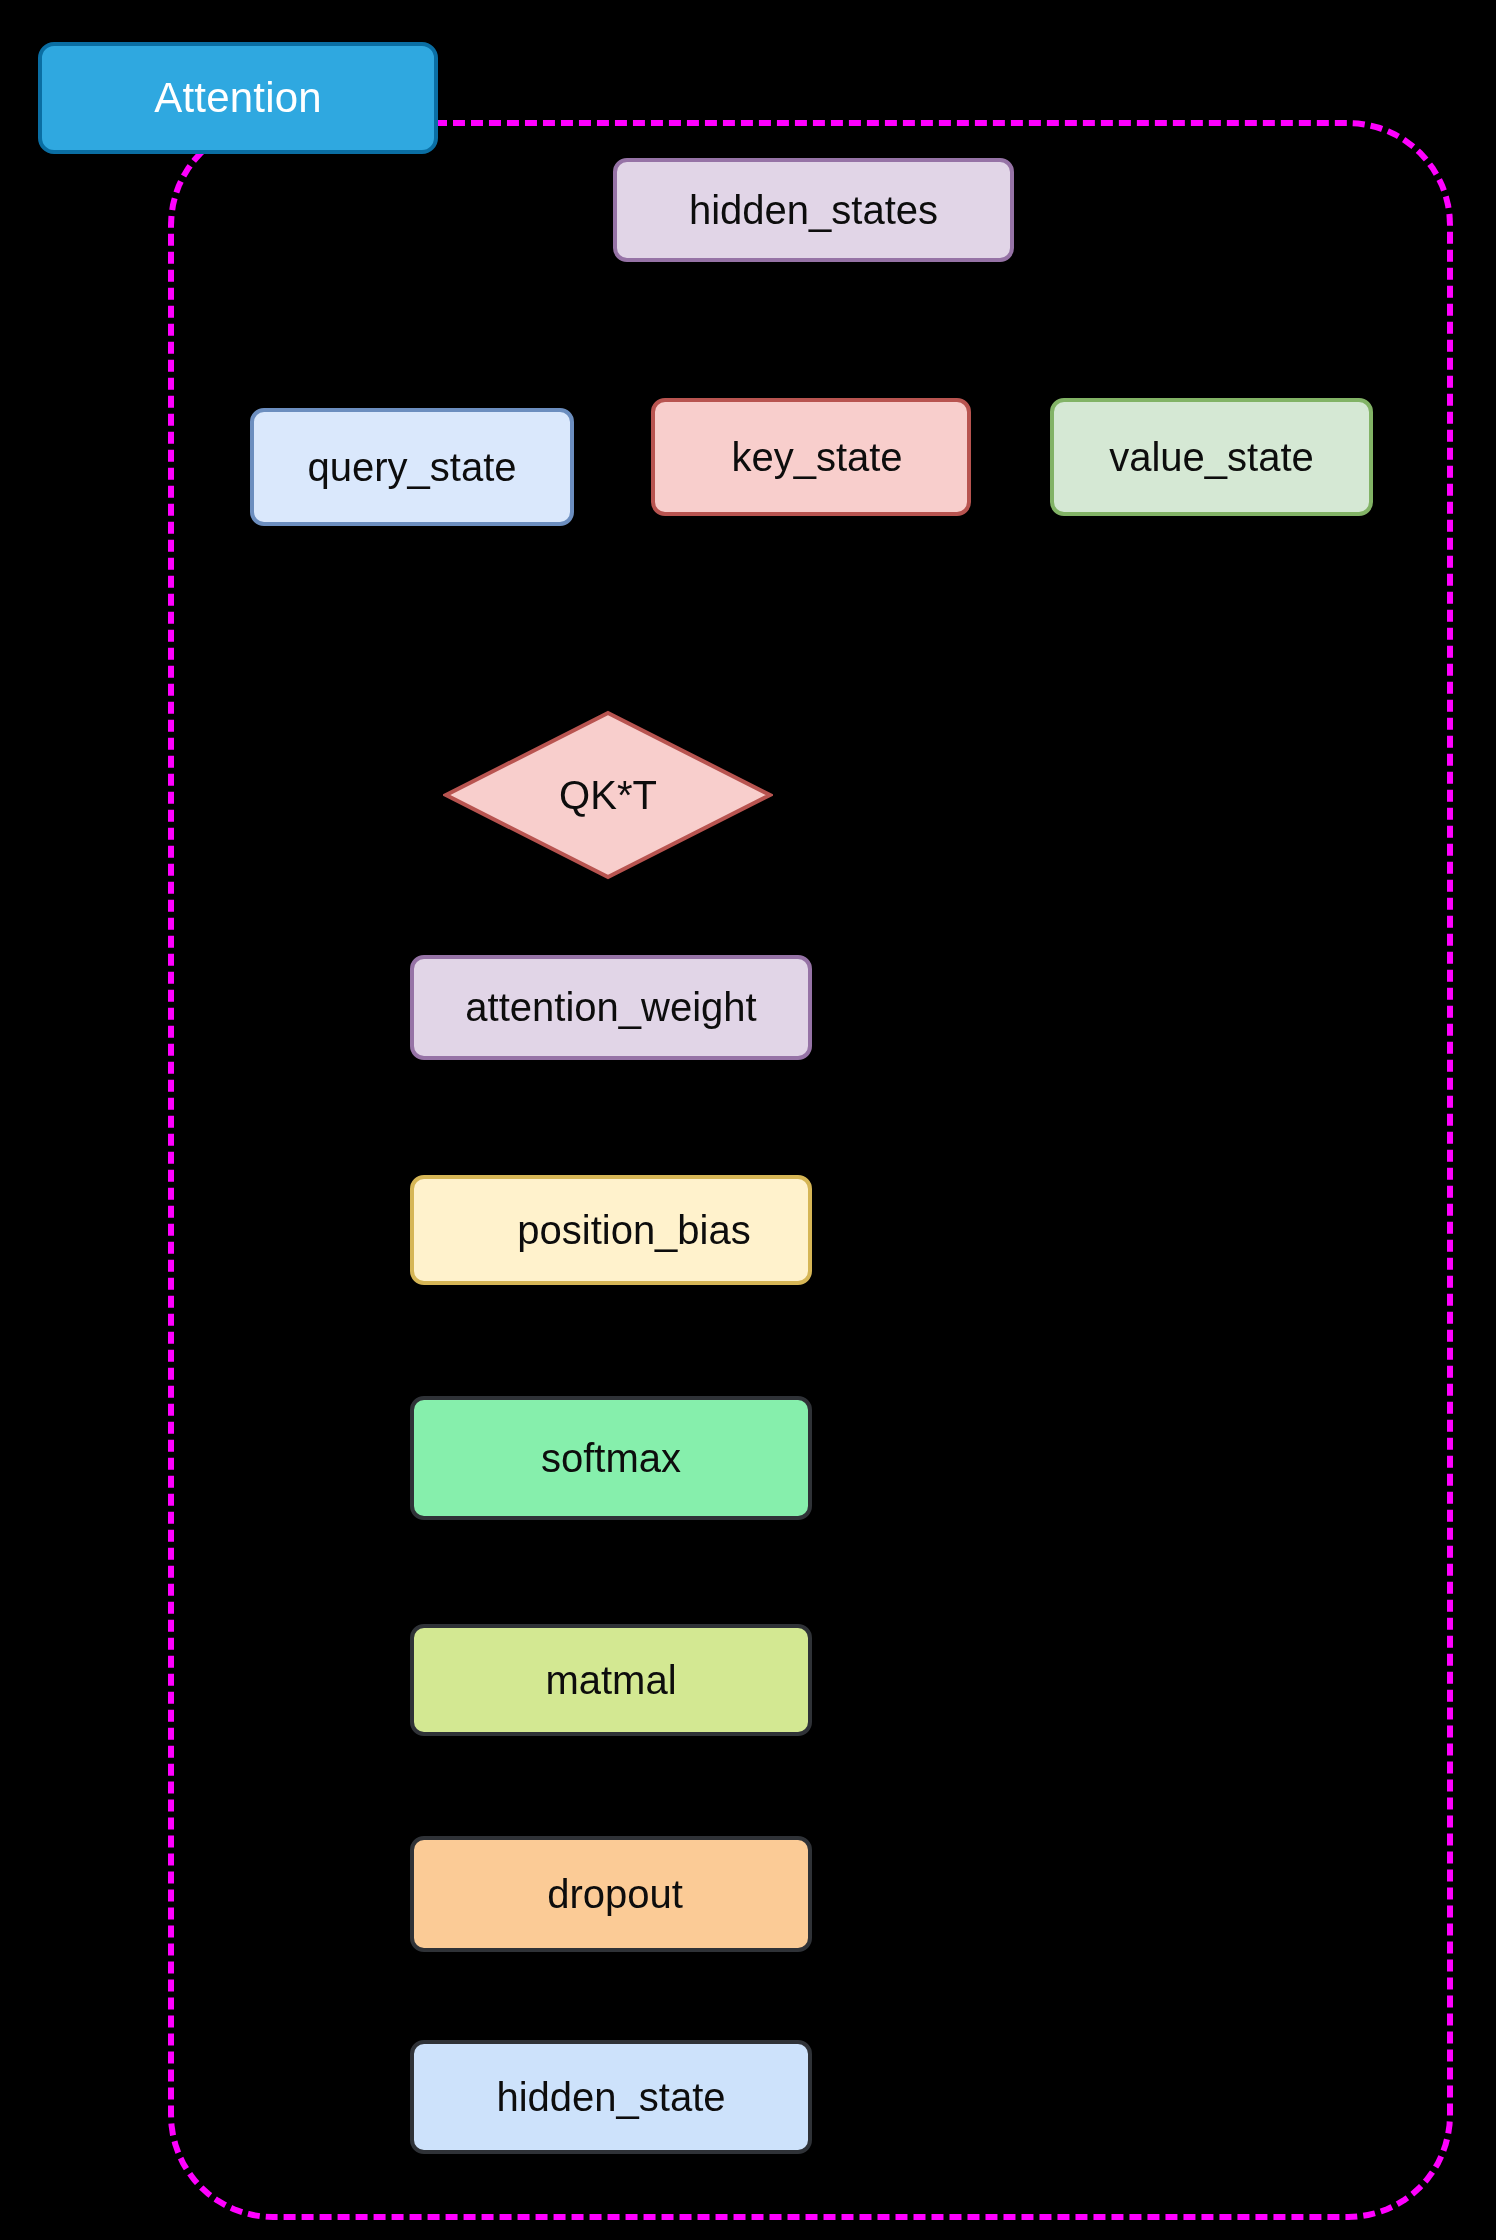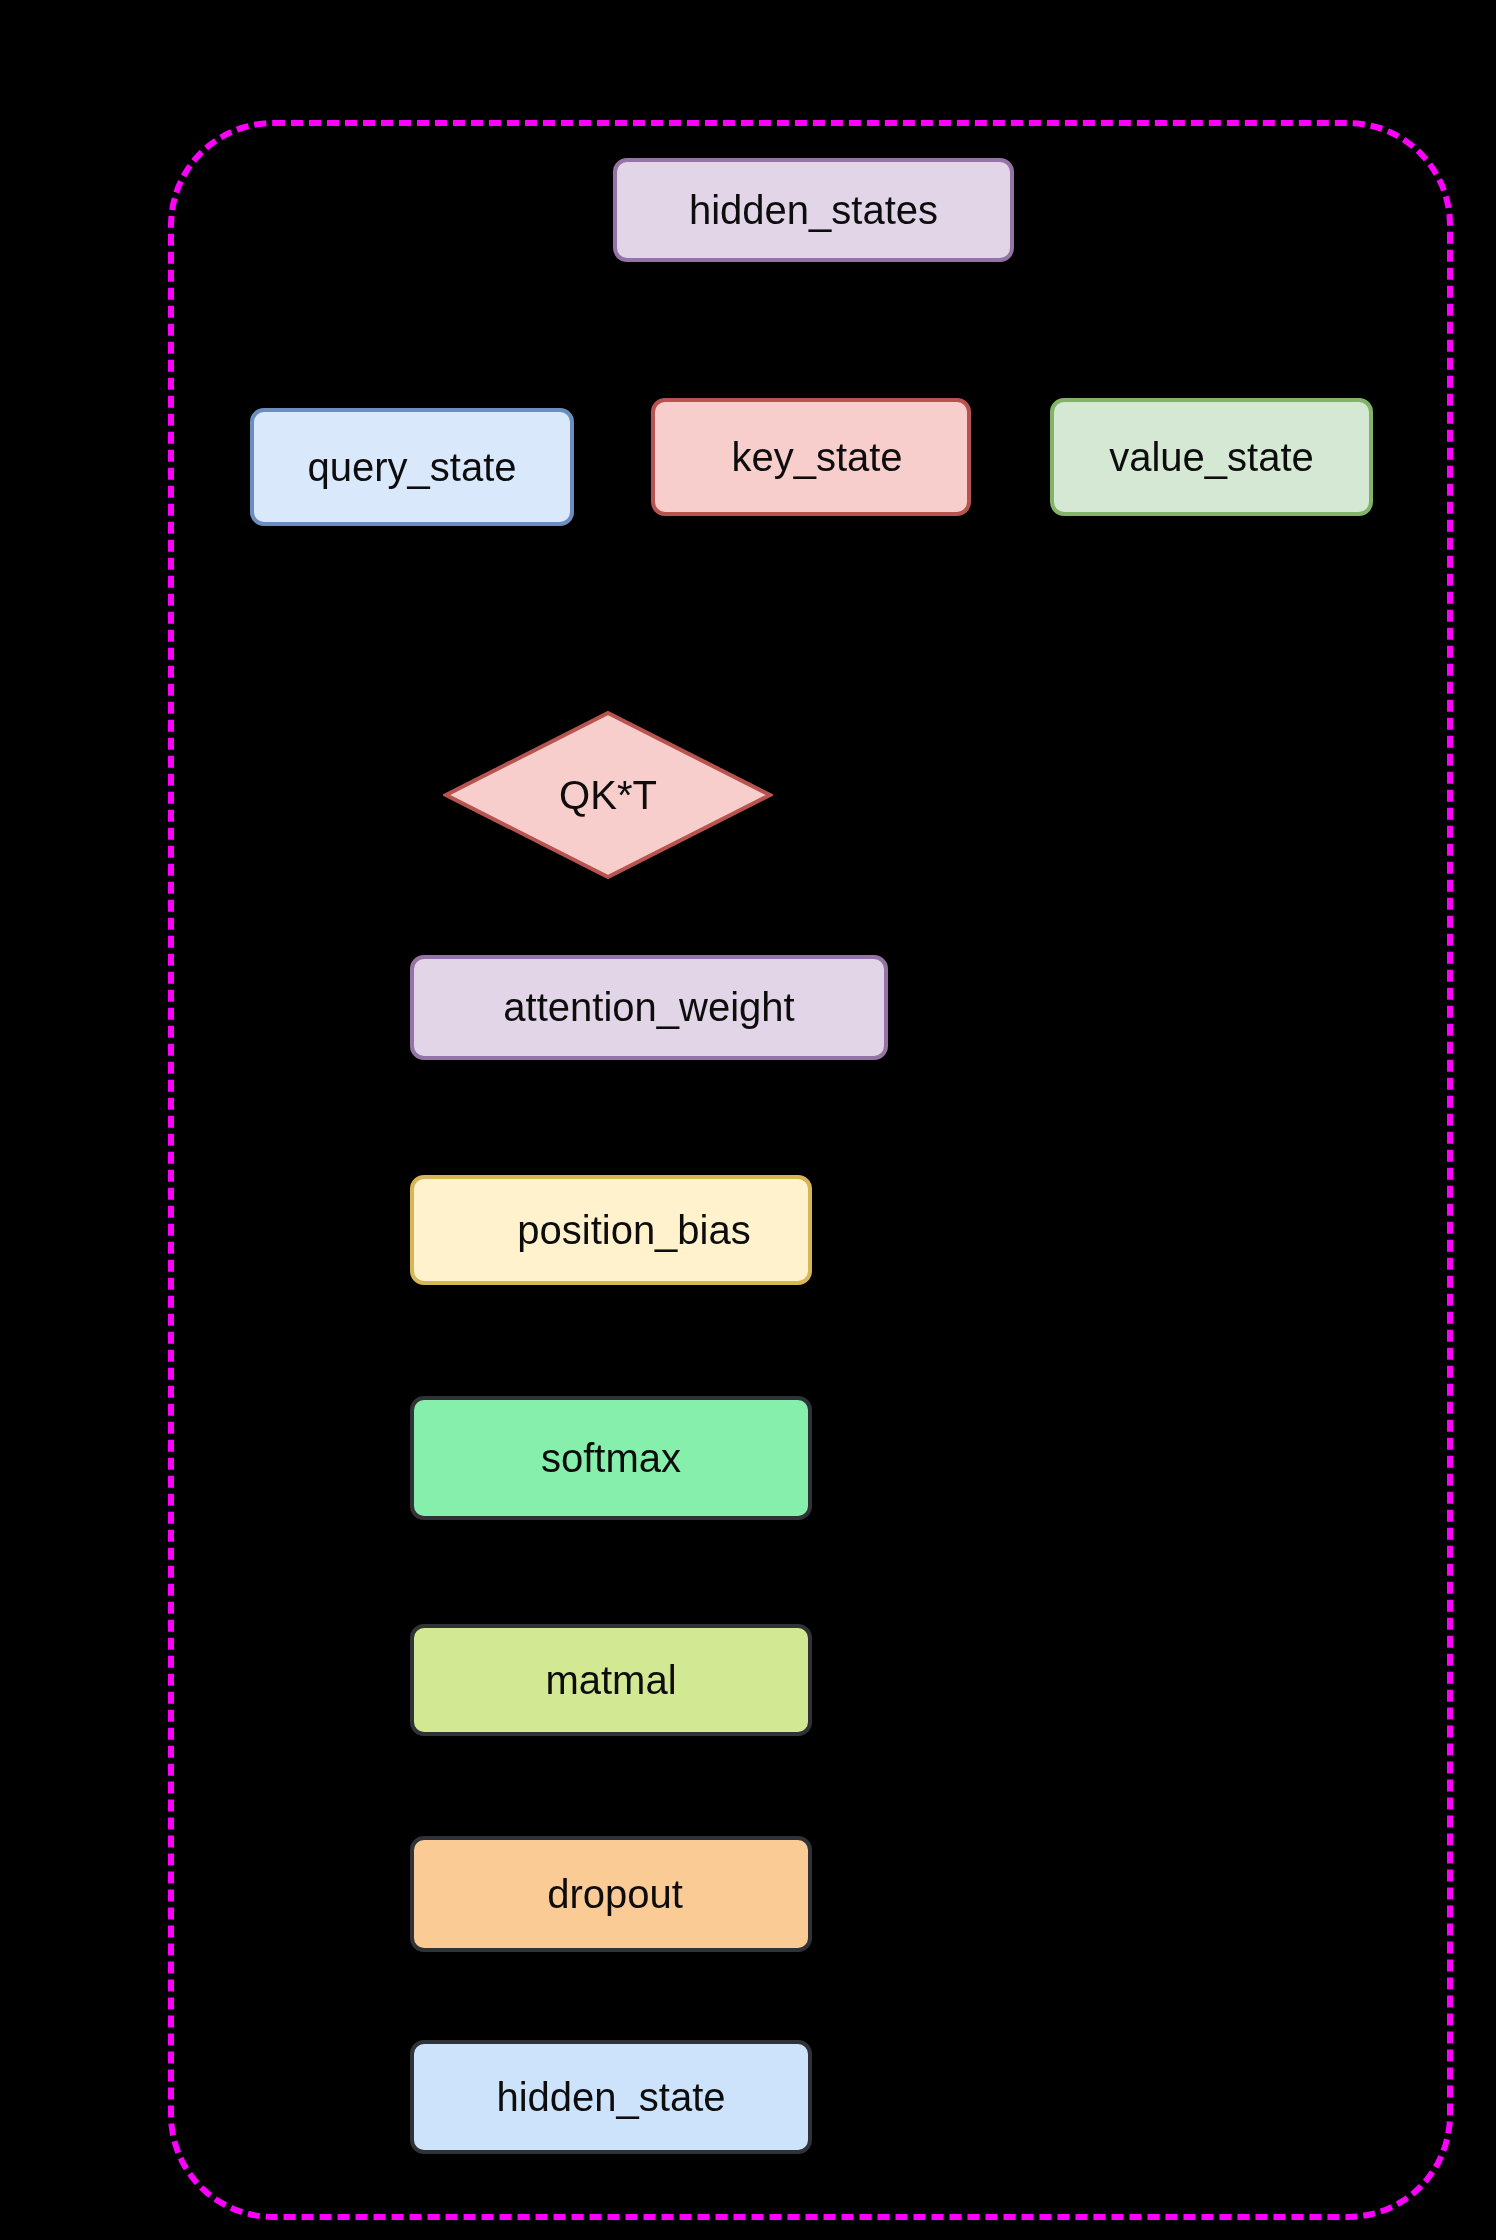--- a/index.html
+++ b/index.html
@@ -90,41 +90,44 @@
     white-space: nowrap;
   }
 </style>
 </head>
 <body>
 
 <div id="canvas">
 
   <div class="subgraph-border"></div>
 
+  <div class="subgraph-title">
+    <span>Attention</span>
+  </div>
 
   <div id="nodes-layer">
       <div class="node" style="left: 613px; top: 158px; width: 401px; height: 104px; background: rgb(225, 213, 231); border-color: rgb(150, 115, 166);">
         <span>hidden_states</span>
       </div>
       <div class="node" style="left: 250px; top: 398px; width: 324px; height: 118px; background: rgb(218, 232, 252); border-color: rgb(108, 142, 191); margin-top: 10px;">
         <span>query_state</span>
       </div>
       <div class="node" style="left: 651px; top: 398px; width: 320px; height: 118px; background: rgb(248, 206, 204); border-color: rgb(184, 84, 80); padding-left: 12px;">
         <span>key_state</span>
       </div>
       <div class="node" style="left: 1050px; top: 398px; width: 323px; height: 118px; background: rgb(213, 232, 212); border-color: rgb(130, 179, 102);">
         <span>value_state</span>
       </div>
       <div class="diamond-wrap" style="left: 443px; top: 710px; width: 330px; height: 170px;">
         <svg width="330" height="170" viewBox="0 0 330 170">
           <polygon points="165,3 327,85 165,167 3,85" fill="#f8cecc" stroke="#b85450" stroke-width="4"></polygon>
         </svg>
         <span class="diamond-label">QK*T</span>
       </div>
-      <div class="node" style="left: 410px; top: 955px; width: 478px; height: 105px; background: rgb(225, 213, 231); border-color: rgb(150, 115, 166);">
+      <div class="node" style="left: 410px; top: 955px; width: 402px; height: 105px; background: rgb(225, 213, 231); border-color: rgb(150, 115, 166);">
         <span>attention_weight</span>
       </div>
       <div class="node" style="left: 410px; top: 1175px; width: 402px; height: 110px; background: rgb(255, 242, 204); border-color: rgb(214, 182, 86); padding-left: 46px;">
         <span>position_bias</span>
       </div>
       <div class="node" style="left: 410px; top: 1396px; width: 402px; height: 124px; background: #86efac; border-color: rgb(47, 50, 55);">
         <span>softmax</span>
       </div>
       <div class="node" style="left: 410px; top: 1624px; width: 402px; height: 112px; background: rgb(211, 232, 146); border-color: rgb(47, 50, 55); justify-content: center;">
         <span>matmal</span>

